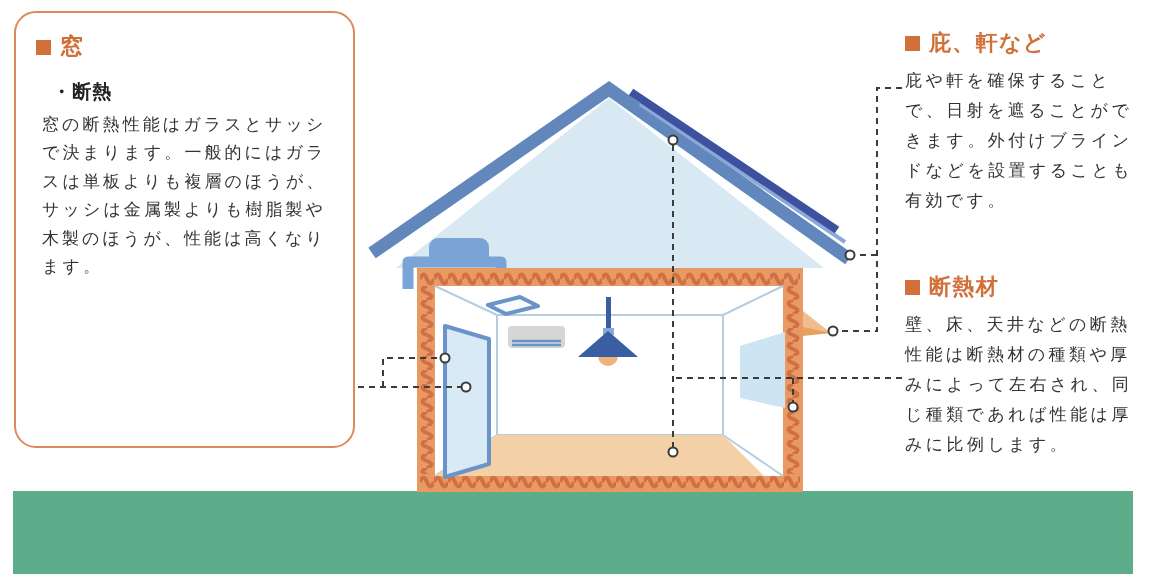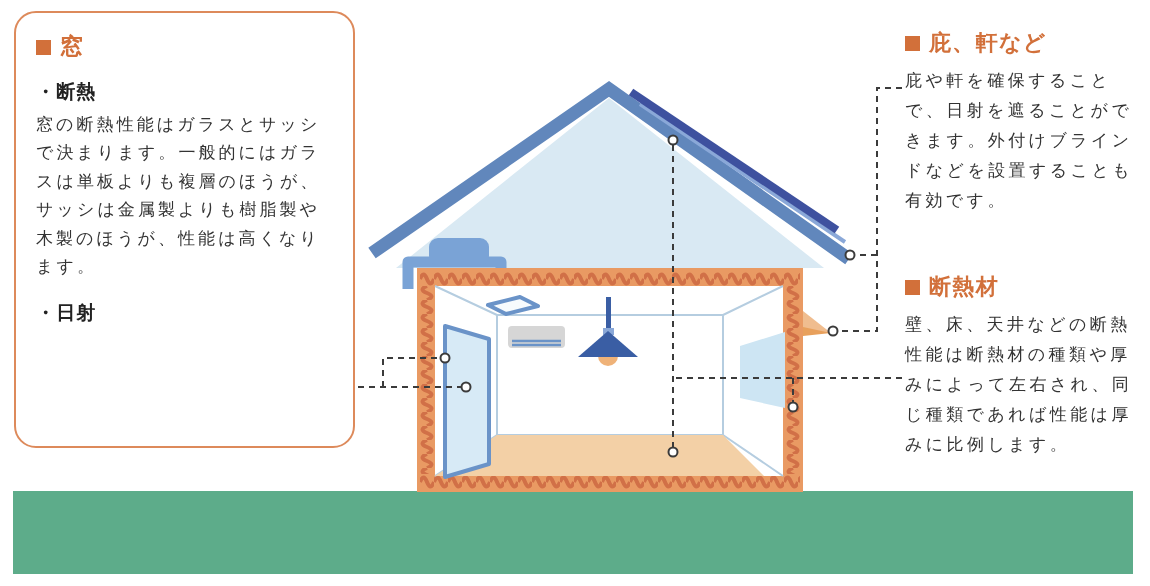--- a/index.html
+++ b/index.html
@@ -33,23 +33,23 @@
   .dash{fill:none;stroke:var(--connector,#3b3b3b);stroke-width:2;stroke-dasharray:6 5;}
   .marker{fill:#fff;stroke:var(--connector,#3b3b3b);stroke-width:2;}
 
   
   .win-box{position:absolute;left:14px;top:11px;width:341px;height:437px;box-sizing:border-box;
            border:2px solid var(--box-border,#dd8a5b);border-radius:22px;padding:20px 14px 0 20px;background:#fff;}
   .h-orange{color:var(--accent-orange,#d2703a);font-weight:bold;font-size:23px;line-height:1.2;letter-spacing:0.06em;}
   .note .h-orange{font-size:22px;}
   .sq{display:inline-block;width:15px;height:15px;background:var(--accent-orange,#d2703a);
       margin-right:9px;vertical-align:-1px;}
-  .sub{font-weight:bold;font-size:19px;color:#222;margin:18px 0 6px 0;letter-spacing:0.06em;}
+  .sub{font-weight:bold;font-size:19px;color:#222;margin:18px 0 6px 16px;letter-spacing:0.06em;}
   .win-box .h-orange{margin:0 0 10px 0;}
-  .body{margin:0;font-size:17px;line-height:28.5px;letter-spacing:0.18em;color:var(--body-text,#333);}
+  .body{margin:6px;font-size:17px;line-height:28.5px;letter-spacing:0.18em;color:var(--body-text,#333);}
   .note{position:absolute;width:245px;}
   .note-eaves{left:905px;top:30px;}
   .note-insul{left:905px;top:274px;}
   .note .body{margin:10px 0 0 0;line-height:30px;letter-spacing:0.2em;}
 </style>
 </head>
 <body>
 
 <div class="canvas">
 
@@ -139,23 +139,20 @@
   </svg>
 
   <aside class="win-box">
     <div class="h-orange">
       <span class="sq"></span><span>窓</span>
     </div>
     <div class="sub">
       <span>・</span><span>断熱</span>
     </div>
     <p class="body">窓の断熱性能はガラスとサッシで決まります。一般的にはガラスは単板よりも複層のほうが、サッシは金属製よりも樹脂製や木製のほうが、性能は高くなります。</p>
-    <div class="sub">
-      <span>・</span><span>日射</span>
-    </div>
   </aside>
 
   <aside class="note note-eaves">
     <div class="h-orange">
       <span class="sq"></span><span>庇、軒など</span>
     </div>
     <p class="body">庇や軒を確保することで、日射を遮ることができます。外付けブラインドなどを設置することも有効です。</p>
   </aside>
 
   <aside class="note note-insul">

